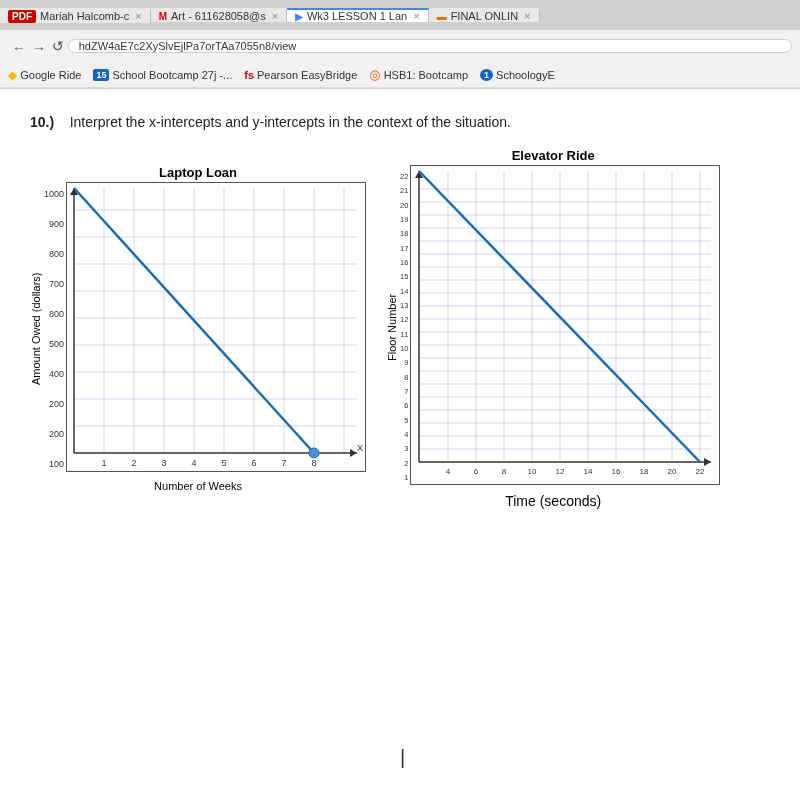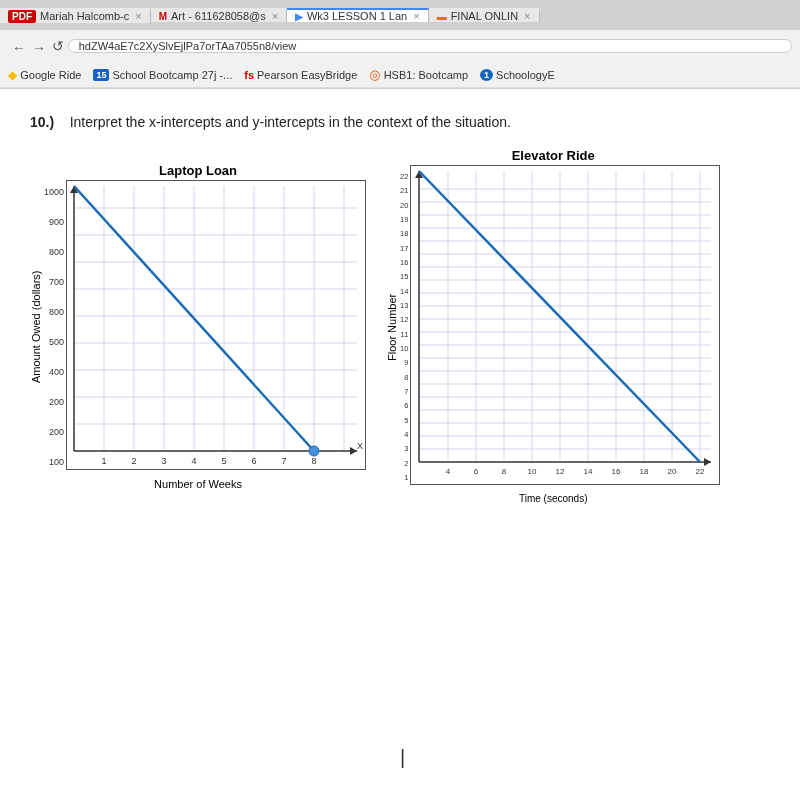--- a/index.html
+++ b/index.html
@@ -263,19 +263,19 @@
             <text x="177" y="308" text-anchor="middle" font-size="8" fill="#333">14</text>
             <text x="205" y="308" text-anchor="middle" font-size="8" fill="#333">16</text>
             <text x="233" y="308" text-anchor="middle" font-size="8" fill="#333">18</text>
             <text x="261" y="308" text-anchor="middle" font-size="8" fill="#333">20</text>
             <text x="289" y="308" text-anchor="middle" font-size="8" fill="#333">22</text>
 
             <line x1="8" y1="5" x2="289" y2="296" stroke="#1a6bb5" stroke-width="2.5"></line>
           </svg>
         </div>
       </div>
-      <div style="font-size:10px;text-align:center;margin-top:4px;">Time (seconds)</div>
+      <div style="font-size:14px;text-align:center;margin-top:4px;">Time (seconds)</div>
     </div>
 
   </div>
 
   <div style="position:absolute;bottom:30px;left:400px;font-size:20px;color:#333;">|</div>
 </div>
 
 </body></html>

